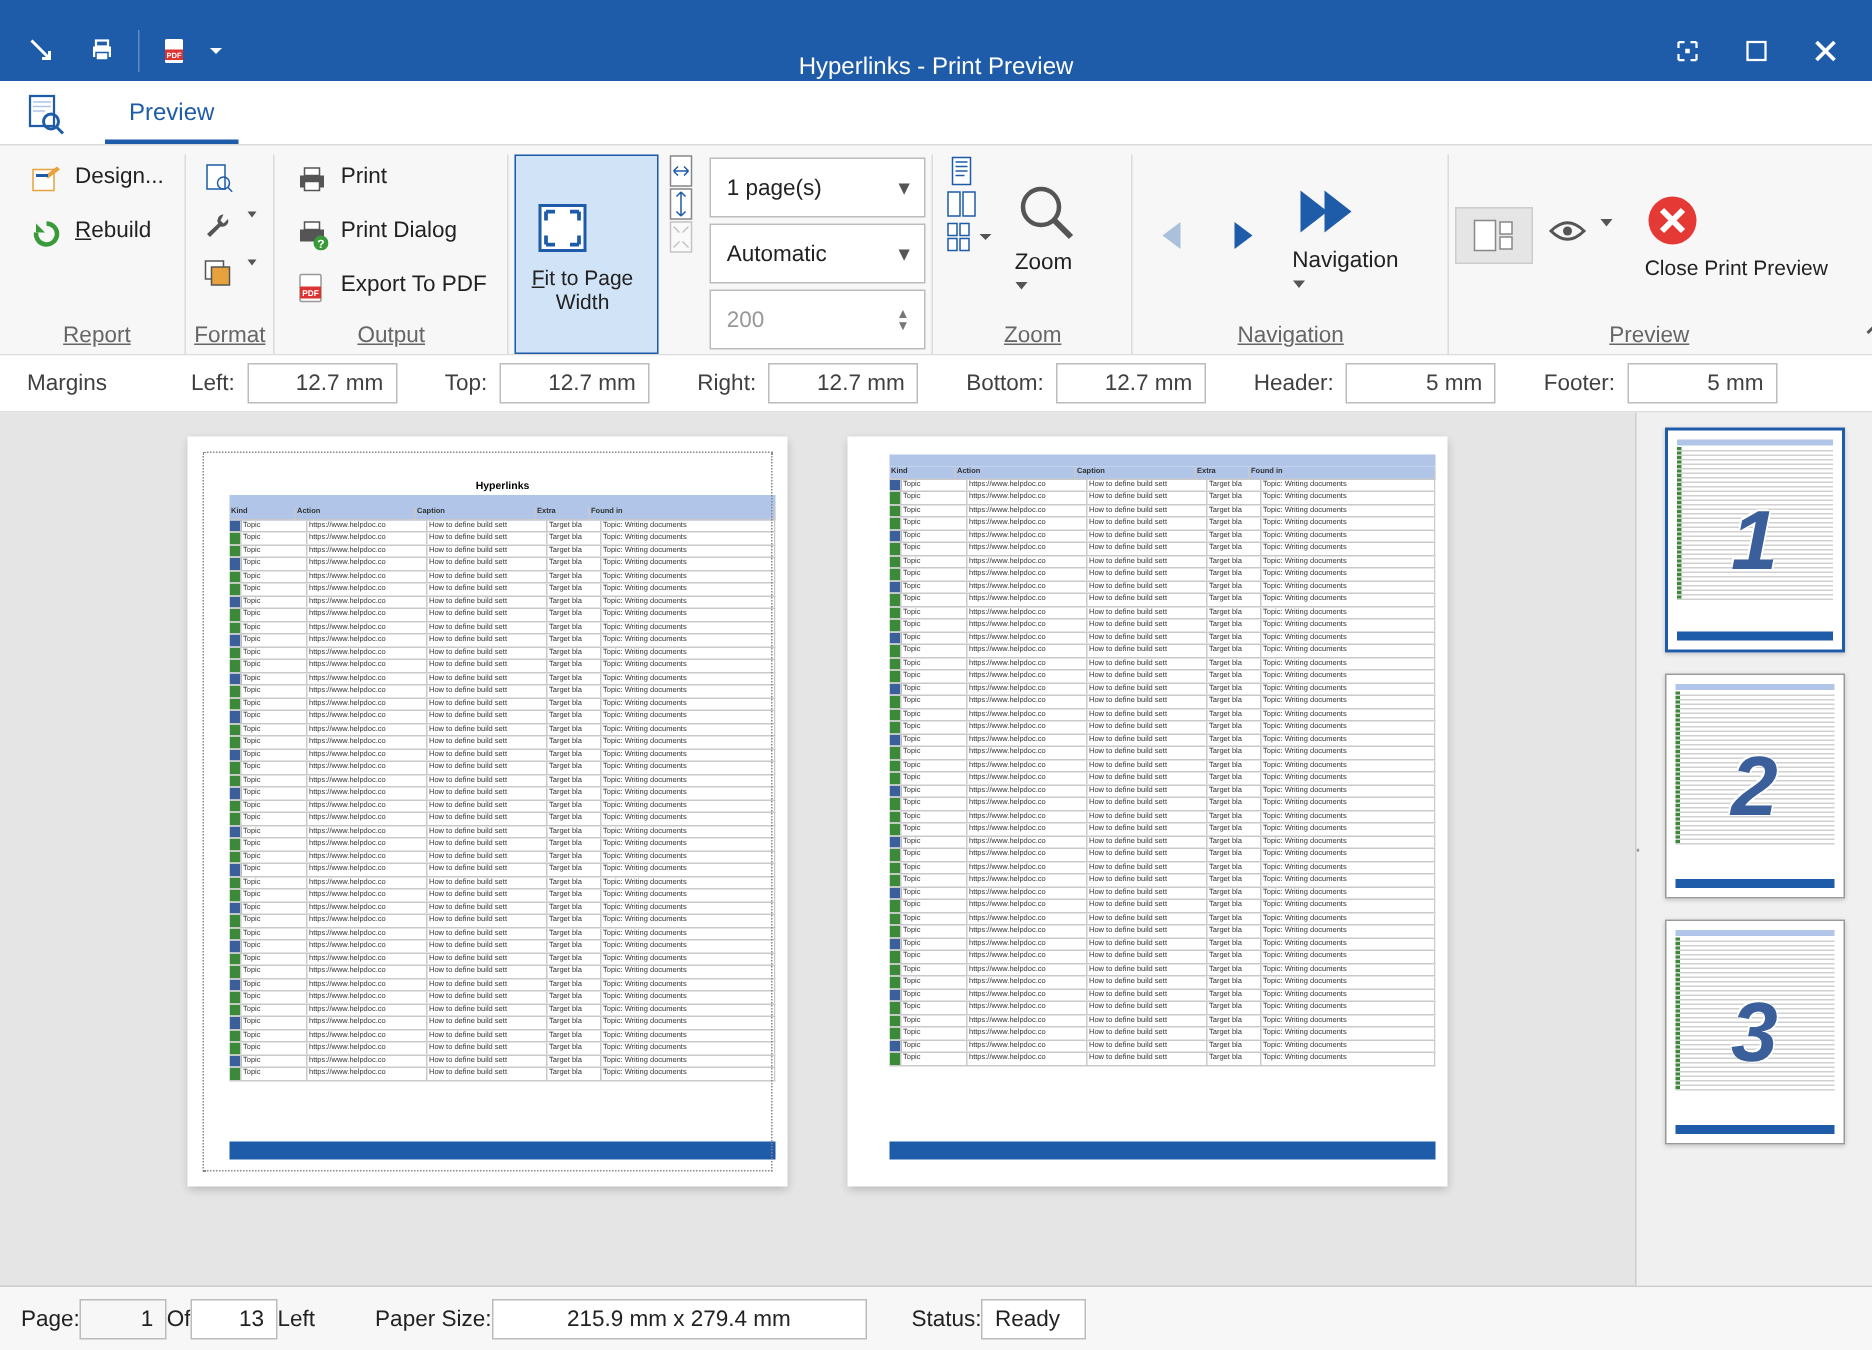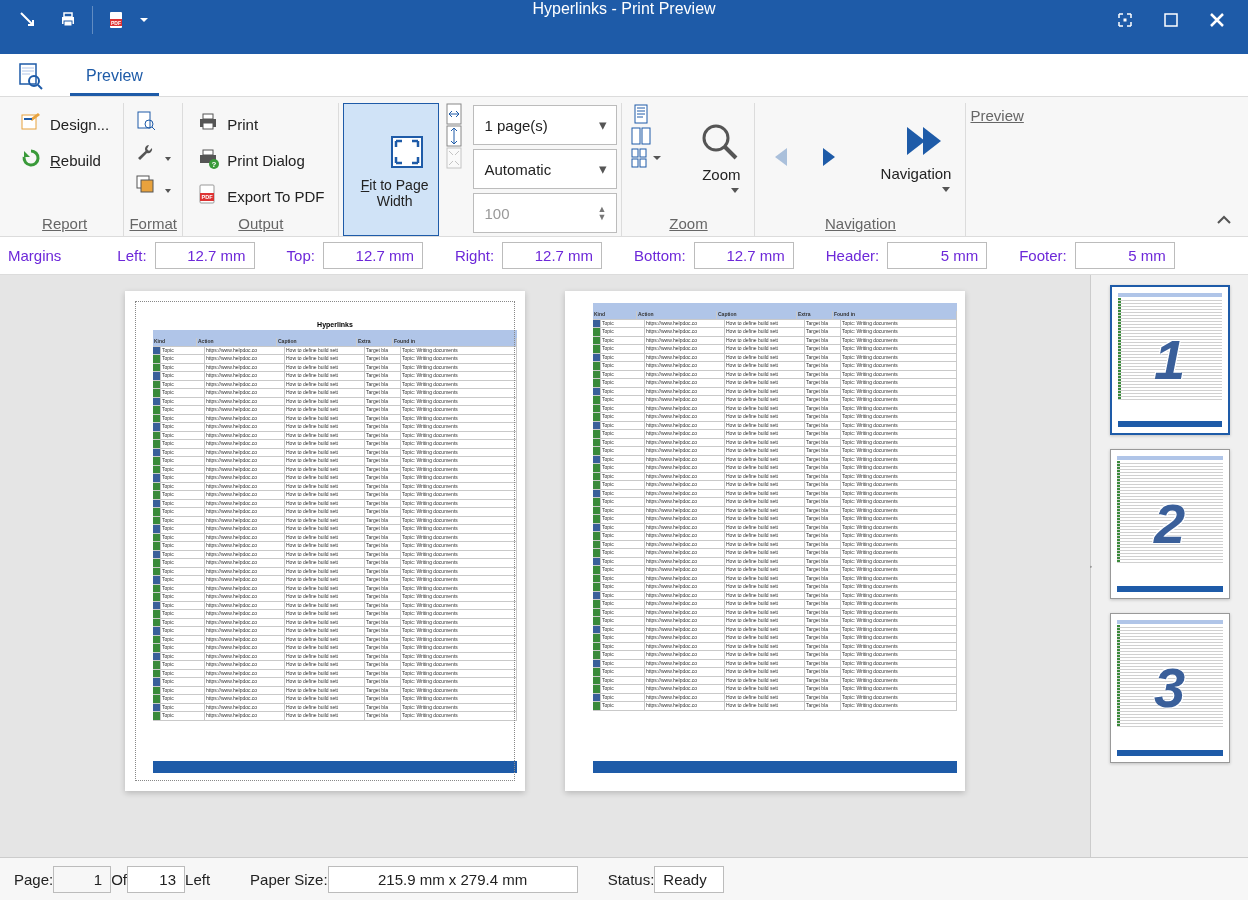--- a/index.html
+++ b/index.html
@@ -1,19 +1,19 @@
 <!DOCTYPE html>
 <html><head>
 <meta charset="utf-8">
 <style>
 * { margin: 0; padding: 0; box-sizing: border-box; font-family: "Segoe UI", Tahoma, sans-serif; }
 body { width: 1248px; height: 900px; background: #fff; overflow: hidden; display: flex; flex-direction: column; }
 
 
-.titlebar { height: 54px; background: #1e5ba8; display: flex; align-items: flex-start; color: #fff; padding: 0 8px; position: relative; }
+.titlebar { height: 54px; background: #1e5ba8; display: flex; align-items: flex-end; color: #fff; padding: 0 8px; position: relative; }
 .titlebar .qat { display: flex; align-items: center; gap: 0; }
 .titlebar .qat-btn { width: 40px; height: 40px; display: flex; align-items: center; justify-content: center; color: #fff; }
 .titlebar .qat-sep { width: 1px; height: 28px; background: rgba(255,255,255,0.3); margin: 0 4px; }
 .titlebar .qat-drop { width: 14px; display: flex; align-items: center; justify-content: center; }
 .titlebar-title { position: absolute; left: 50%; transform: translateX(-50%); font-size: 16px; color: #fff; white-space: nowrap; }
 .titlebar-right { margin-left: auto; display: flex; align-items: center; gap: 0; }
 .titlebar-right .sys-btn { width: 46px; height: 40px; display: flex; align-items: center; justify-content: center; color: #fff; font-size: 18px; }
 
 
 .ribbon-tab-row { height: 42px; background: #fff; display: flex; align-items: flex-end; padding: 0 10px; }
@@ -22,36 +22,36 @@
 .ribbon-tab-row .tab.active { color: #1e5ba8; border-bottom: 3px solid #1e5ba8; }
 
 
 .ribbon { background: #f7f7f7; border-top: 1px solid #dcdcdc; border-bottom: 1px solid #dcdcdc; padding: 6px 6px 0; display: flex; }
 .ribbon-group { display: flex; flex-direction: column; padding: 0 4px; border-right: 1px solid #dcdcdc; }
 .ribbon-group:last-child { border-right: none; }
 .ribbon-group-body { flex: 1; display: flex; align-items: flex-start; }
 .ribbon-group-label { text-align: center; color: #666; font-size: 15px; padding: 4px 0; text-decoration: underline; }
 
 
-.rbtn { display: flex; align-items: flex-end; gap: 8px; padding: 6px 10px; color: #222; font-size: 15px; white-space: nowrap; min-height: 36px; }
+.rbtn { display: flex; align-items: flex-start; gap: 8px; padding: 6px 10px; color: #222; font-size: 15px; white-space: nowrap; min-height: 36px; }
 .rbtn.large { flex-direction: column; justify-content: center; padding: 8px 10px; min-width: 84px; text-align: center; gap: 4px; height: 100%; }
 .rbtn.small { padding: 4px 6px; min-height: 32px; }
 .rbtn .uline { text-decoration: underline; }
 .rbtn.active { background: #d0e3f7; border: 1px solid #1e5ba8; }
 .stack { display: flex; flex-direction: column; justify-content: flex-start; }
 .hstack { display: flex; flex-direction: row; }
 
 .combo { height: 40px; border: 1px solid #bcbcbc; background: #fff; display: flex; align-items: center; padding: 0 10px; font-size: 15px; color: #222; margin: 2px 0; }
 .combo .caret { margin-left: auto; color: #555; }
 .spinner { height: 40px; border: 1px solid #bcbcbc; background: #fff; display: flex; align-items: center; padding: 0 10px; font-size: 15px; color: #999; margin: 2px 0; }
 .spinner .spin-btns { margin-left: auto; display: flex; flex-direction: column; line-height: 8px; color: #777; font-size: 9px; }
 .small-icon { width: 22px; height: 22px; display: inline-flex; align-items: center; justify-content: center; }
 
 
-.margins-bar { height: 38px; background: #fff; border-bottom: 1px solid #dcdcdc; display: flex; align-items: center; padding: 0 8px; font-size: 15px; color: #6d28d9; gap: 8px; }
+.margins-bar { height: 38px; background: #fff; border-bottom: 1px solid #dcdcdc; display: flex; align-items: center; padding: 0 18px; font-size: 15px; color: #404040; gap: 8px; }
 .margins-bar .val { border: 1px solid #bcbcbc; padding: 4px 8px; text-align: right; min-width: 100px; }
 
 
 .workspace { flex: 1; display: flex; background: #e5e5e5; min-height: 0; border-bottom: 1px solid #ccc; }
 .page-area { flex: 1; overflow: hidden; display: flex; gap: 40px; justify-content: center; align-items: flex-start; padding: 16px; }
 .page { background: #fff; box-shadow: 0 2px 6px rgba(0,0,0,0.2); width: 400px; height: 500px; position: relative; overflow: hidden; }
 .page.dotted::after { content:""; position:absolute; inset: 10px; border: 1px dotted #888; pointer-events:none; }
 .page-inner { position: absolute; left: 28px; right: 8px; top: 30px; bottom: 18px; display: flex; flex-direction: column; }
 .page-title { font-size: 7px; font-weight: bold; text-align: center; margin-bottom: 2px; }
 .band-header { height: 8px; background: #b0c5e8; }
@@ -277,21 +277,21 @@
       <div class="stack" style="width:148px; padding-left:4px;">
         <div class="combo">
             <span>1 page(s)</span>
             <span class="caret">▾</span>
           </div>
         <div class="combo">
             <span>Automatic</span>
             <span class="caret">▾</span>
           </div>
         <div class="spinner">
-            <span>100</span>
+            <span>200</span>
             <span class="spin-btns">
               <span>▲</span>
               <span>▼</span>
             </span>
           </div>
       </div>
     </div>
   </div>
 
   <div class="ribbon-group">
@@ -357,20 +357,45 @@
         <span>Navigation</span>
         <svg width="10" height="8" viewBox="0 0 10 8">
             <path d="M1 1 L5 6 L9 1" fill="#555"></path>
           </svg>
       </div>
     </div>
     <div class="ribbon-group-label">Navigation</div>
   </div>
 
   <div class="ribbon-group" style="border-right:none;">
+    <div class="ribbon-group-body hstack" style="align-items:center;">
+      <div class="rbtn" style="background:#e5e5e5;border:1px solid #ccc;">
+        <svg width="30" height="24" viewBox="0 0 30 24">
+            <rect x="2" y="2" width="14" height="20" fill="#fff" stroke="#888"></rect>
+            <rect x="19" y="3" width="8" height="8" fill="#fff" stroke="#888"></rect>
+            <rect x="19" y="13" width="8" height="8" fill="#fff" stroke="#888"></rect>
+          </svg>
+      </div>
+      <div class="rbtn">
+        <svg width="26" height="18" viewBox="0 0 26 18">
+            <path d="M2 9 Q13 -2 24 9 Q13 20 2 9 Z" fill="none" stroke="#555" stroke-width="2"></path>
+            <circle cx="13" cy="9" r="3" fill="#555"></circle>
+          </svg>
+        <svg width="10" height="8" viewBox="0 0 10 8">
+            <path d="M1 1 L5 6 L9 1" fill="#555"></path>
+          </svg>
+      </div>
+      <div class="rbtn large" style="min-width:100px;">
+        <svg width="38" height="38" viewBox="0 0 38 38">
+            <circle cx="19" cy="19" r="16" fill="#e53935"></circle>
+            <path d="M12 12 L26 26 M26 12 L12 26" stroke="#fff" stroke-width="4"></path>
+          </svg>
+        <span style="font-size:14px;">Close Print Preview</span>
+      </div>
+    </div>
     <div class="ribbon-group-label">Preview</div>
   </div>
   <div class="ribbon-collapse">
     <svg width="16" height="12" viewBox="0 0 16 12">
         <path d="M2 9 L8 3 L14 9" stroke="#555" stroke-width="2" fill="none"></path>
       </svg>
   </div>
 </div>
 
 <div class="margins-bar">

